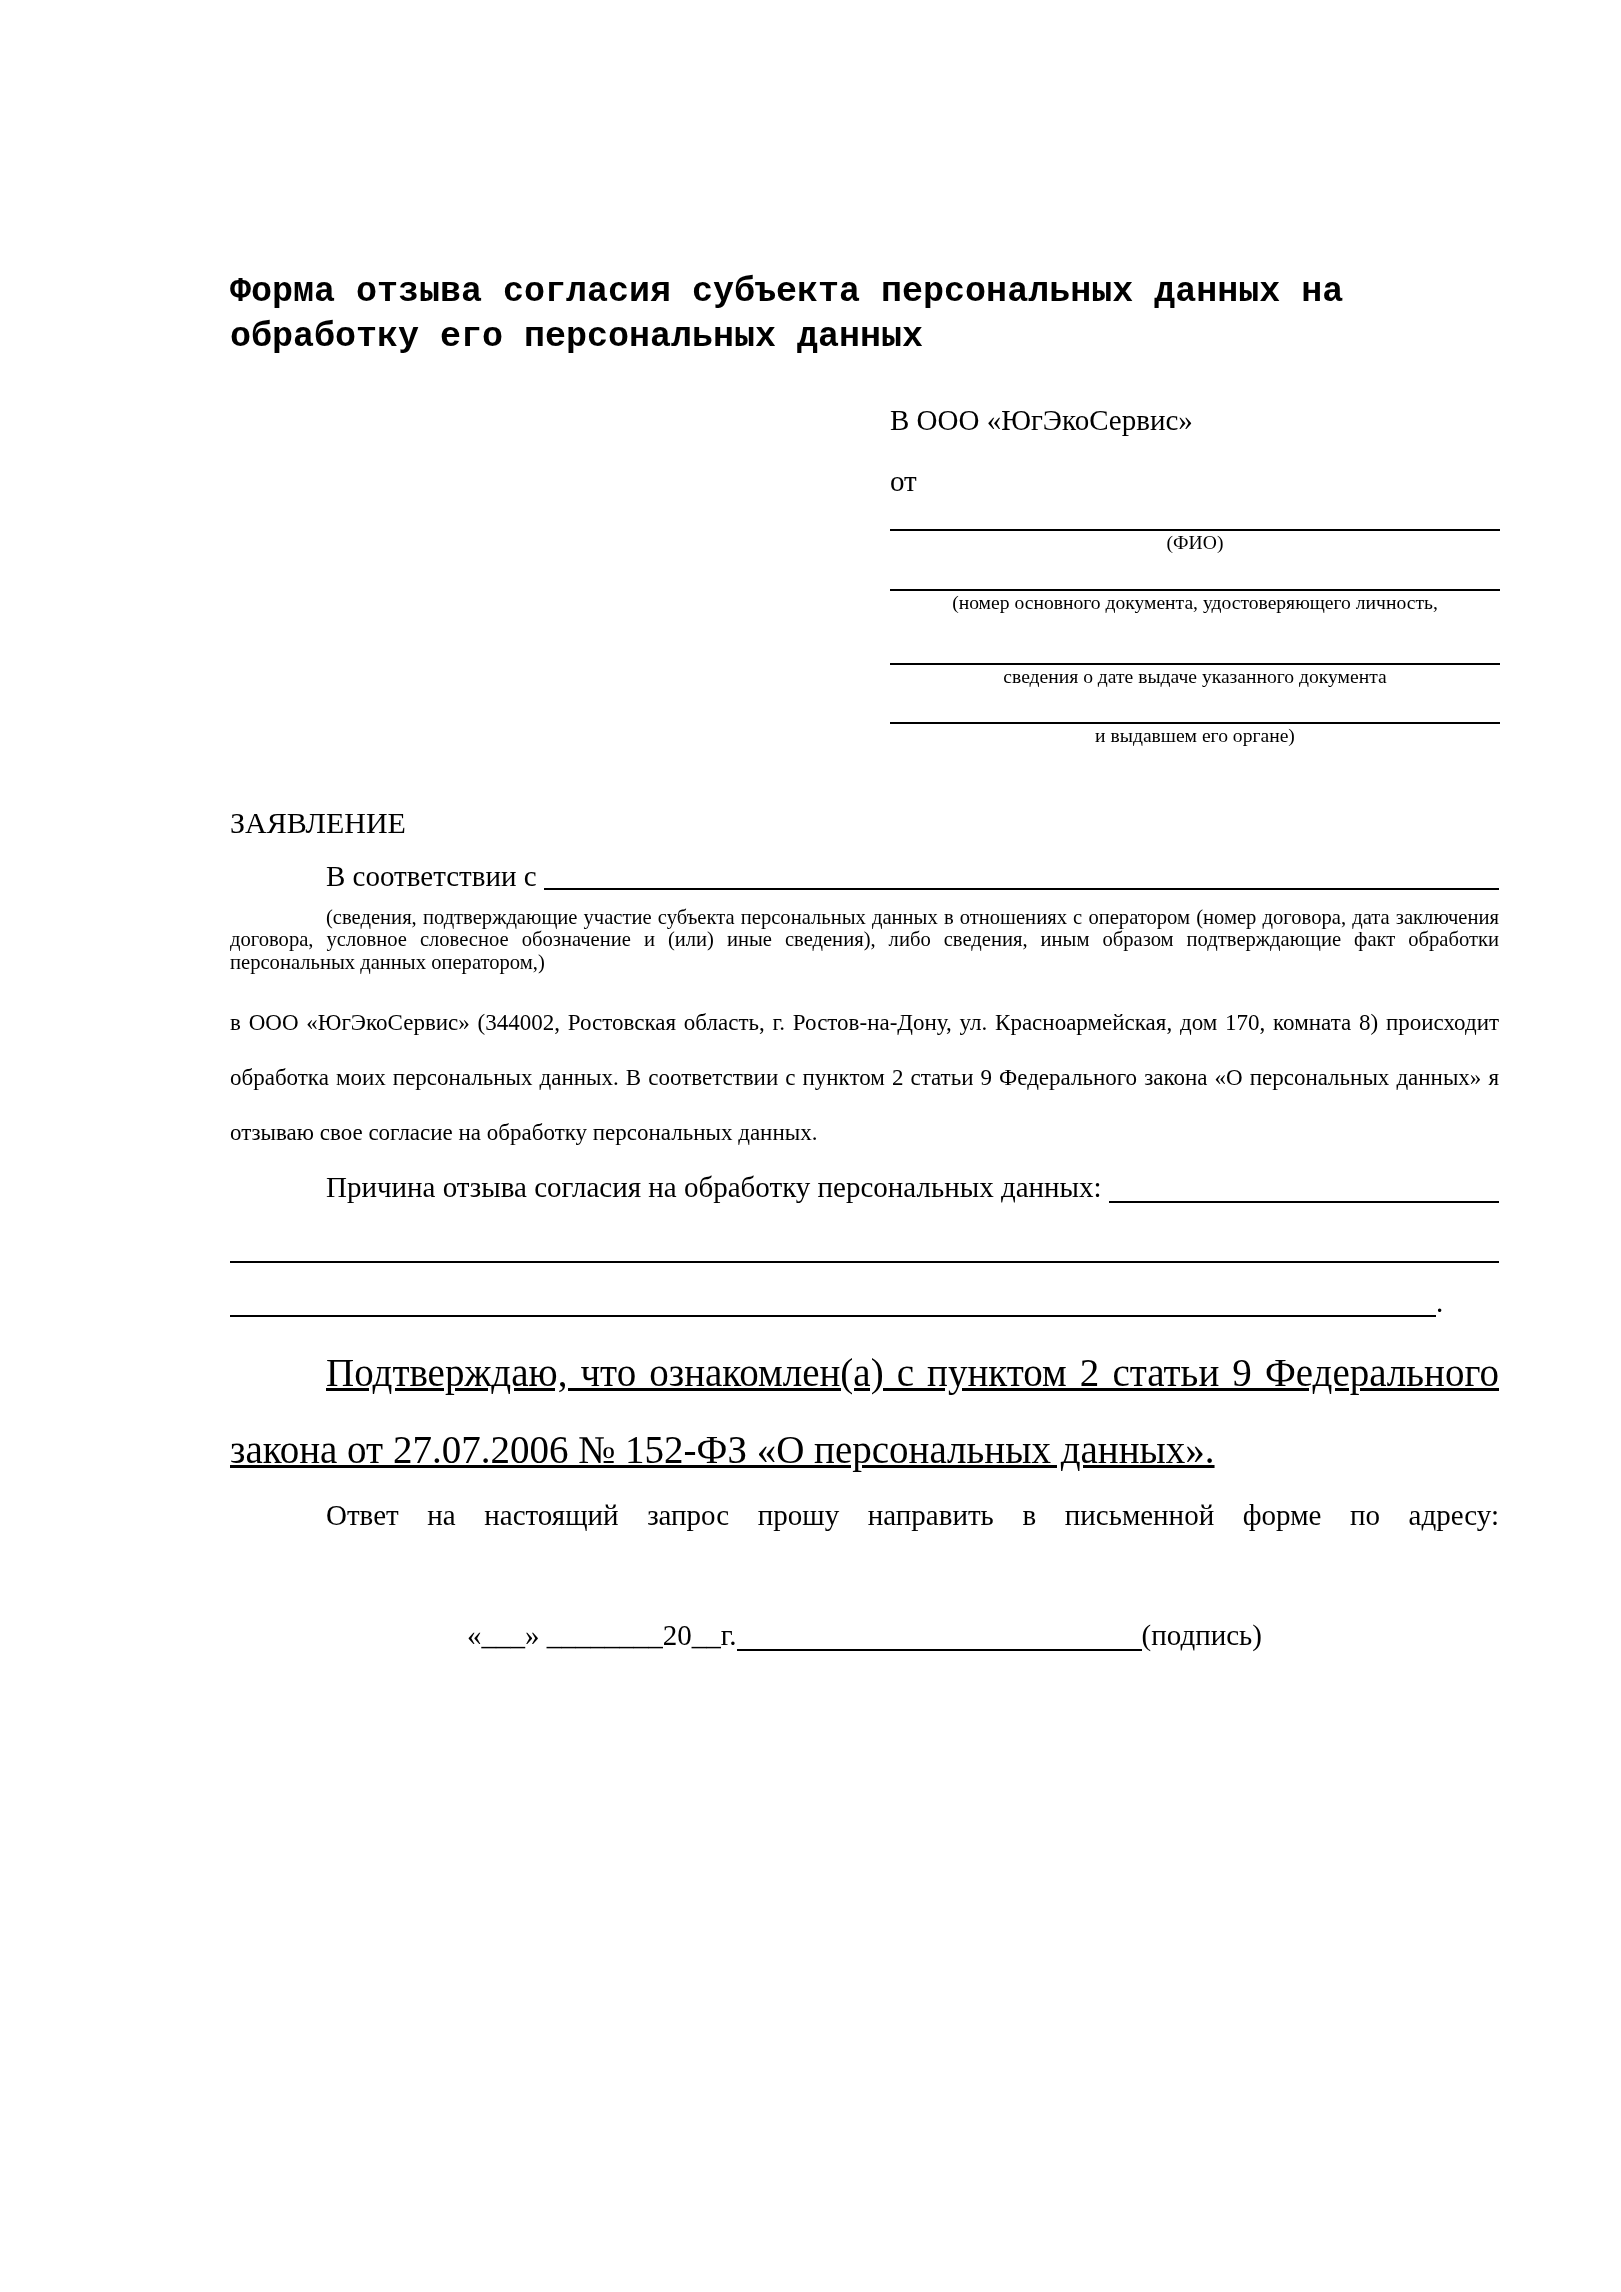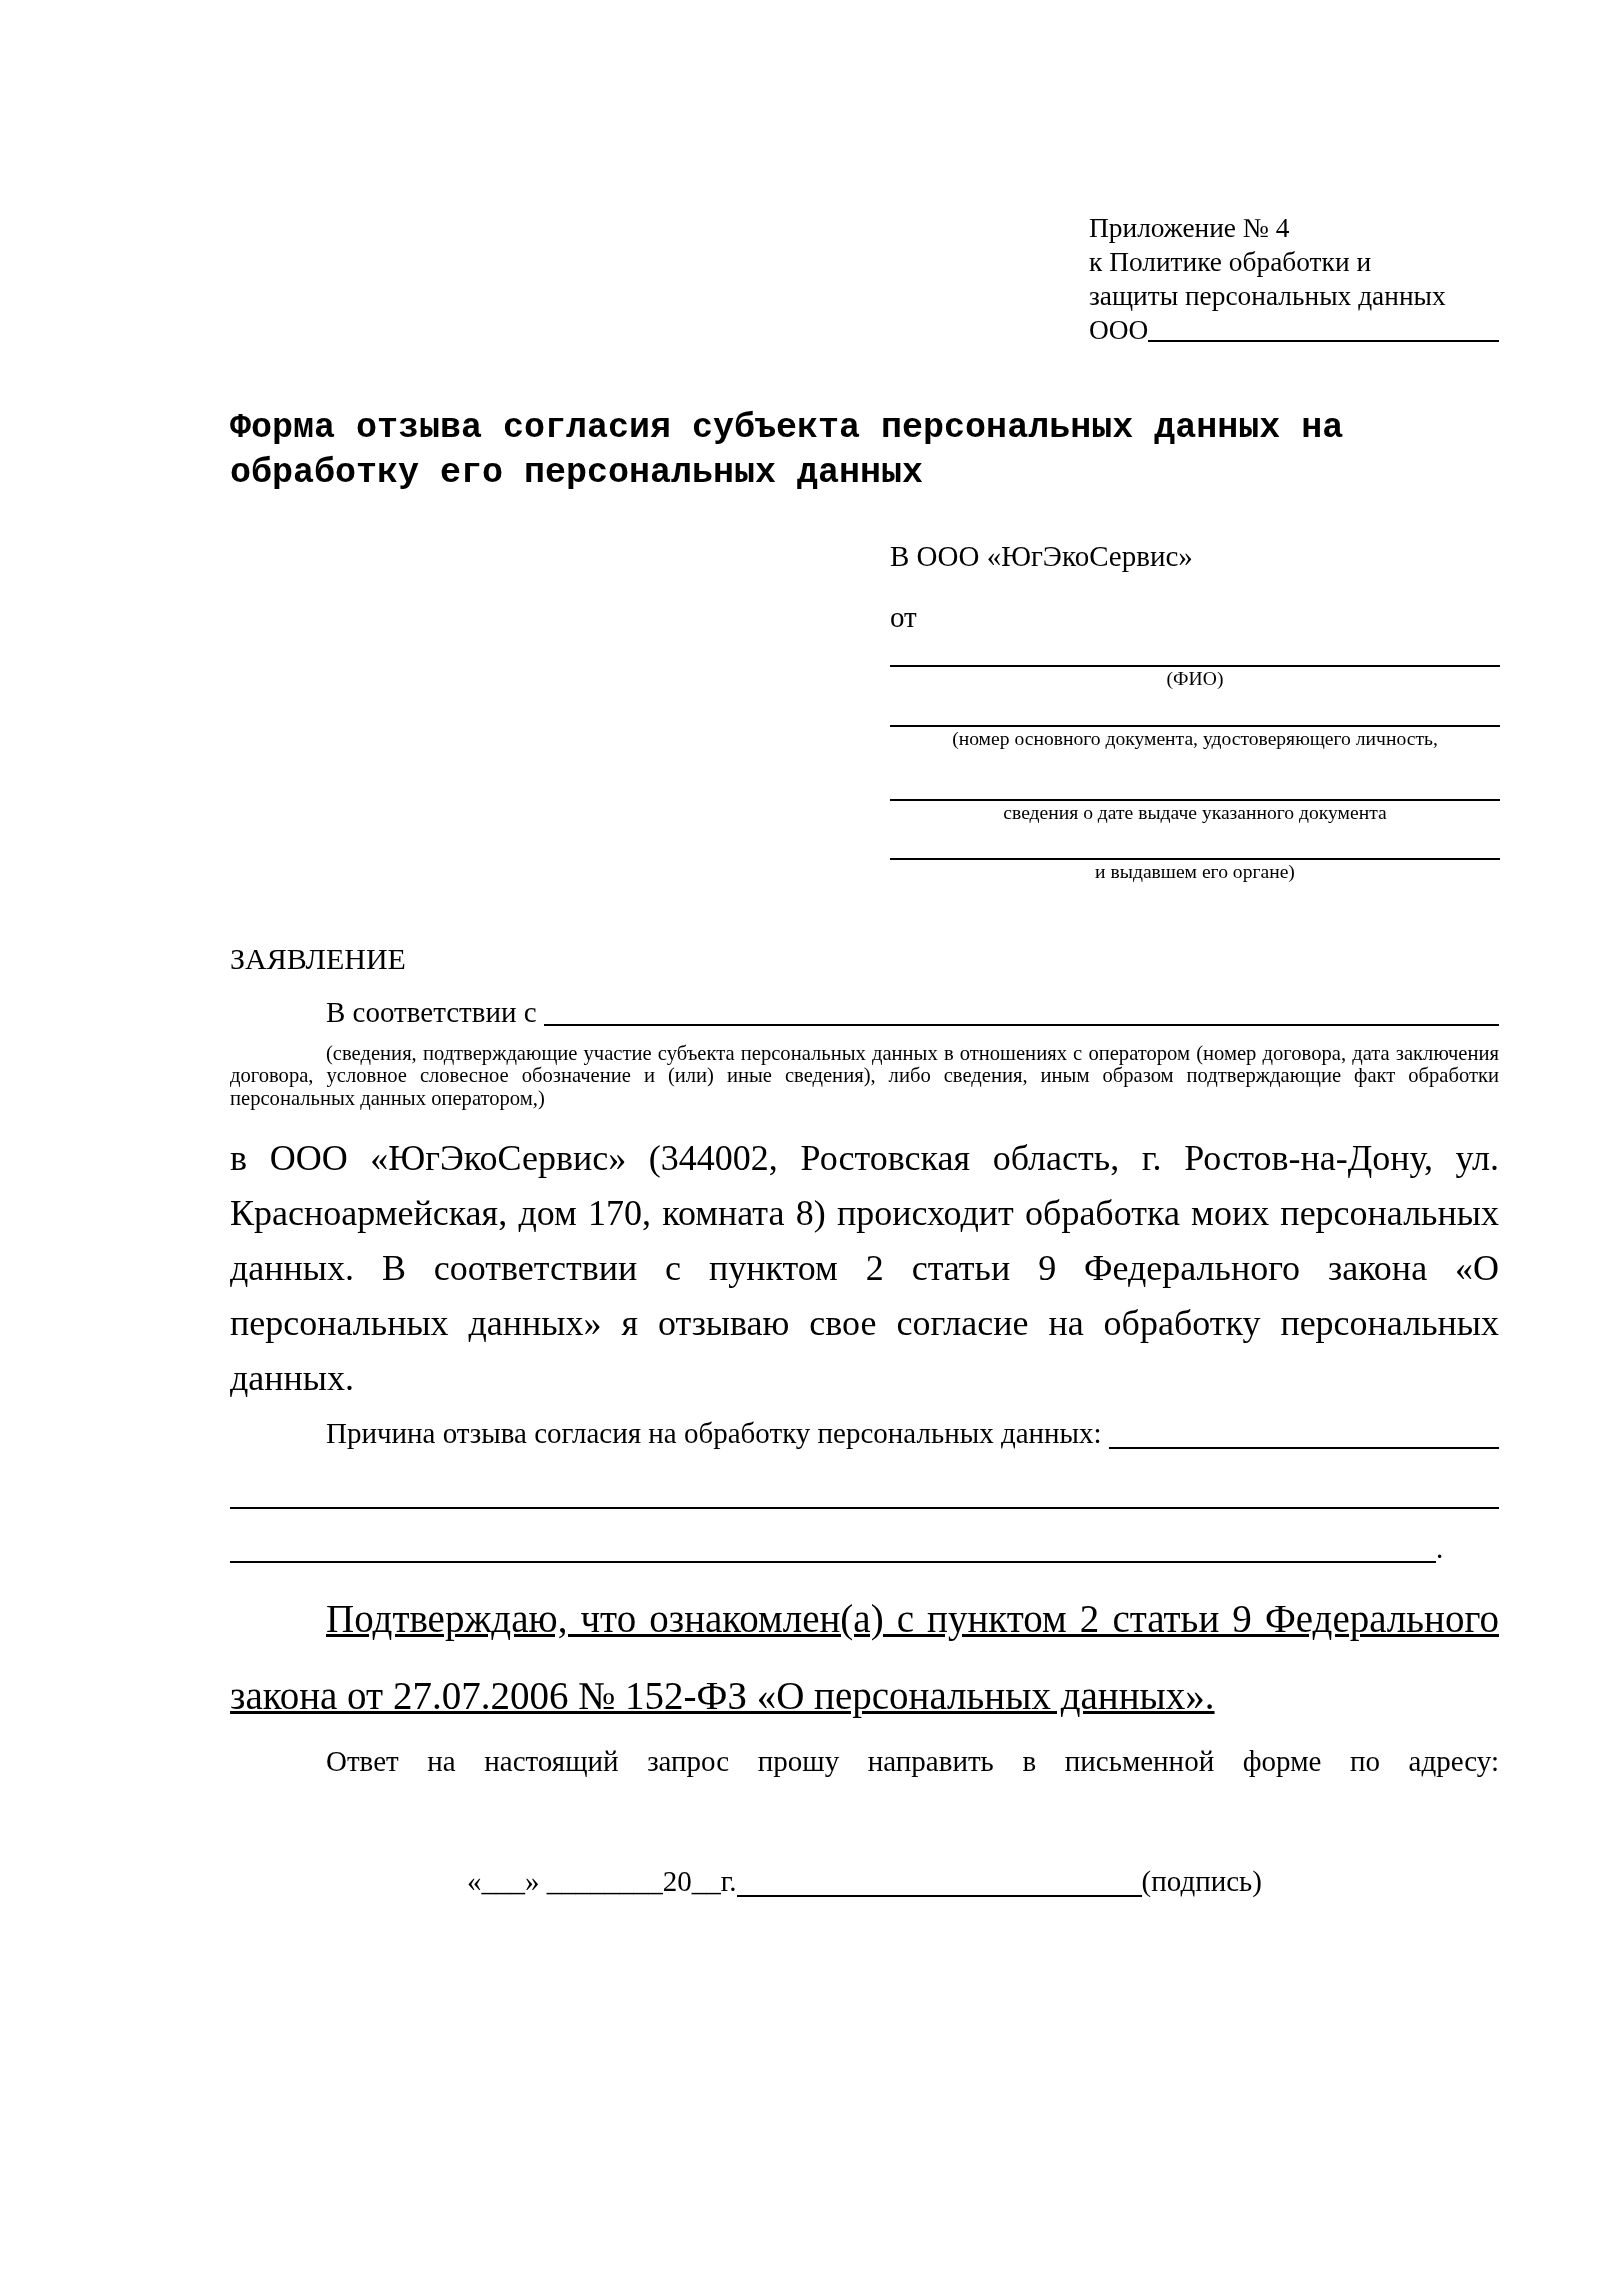--- a/index.html
+++ b/index.html
@@ -89,21 +89,21 @@
   .accordance-row .fill { margin-bottom: 5.9px; }
   .fine-print {
     margin-top: 9.8px;
     font-size: 20.6px;
     line-height: 22.5px;
     text-align: justify;
     text-indent: 96px;
   }
   .main-par {
     margin-top: 21.6px;
-    font-size: 36px;
+    font-size: 23px;
     line-height: 55px;
     text-align: justify;
   }
   .reason-row {
     font-size: 29px;
     line-height: 55px;
   }
   .reason-row .indent { width: 96px; flex: none; }
   .reason-row .fill { margin-bottom: 11.8px; }
   .blank1 {
@@ -157,29 +157,20 @@
     height: 7.8px;
     border-bottom: 2.9px solid #000;
     vertical-align: -5.9px;
   }
 </style>
 </head>
 <body>
 
 <div class="page">
 
-  <div class="header-note">
-    <div>Приложение № 4</div>
-    <div>к Политике обработки и</div>
-    <div>защиты персональных данных</div>
-    <div class="org-row">
-      <span>ООО</span>
-      <span class="org-fill"></span>
-    </div>
-  </div>
 
   <div class="doc-title">Форма отзыва согласия субъекта персональных данных на обработку его персональных данных</div>
 
   <div class="addressee">
     <div>В ООО «ЮгЭкоСервис»</div>
     <div class="from-label">от</div>
 
     <div class="u-line u1"></div>
     <div class="caption">(ФИО)</div>
 

